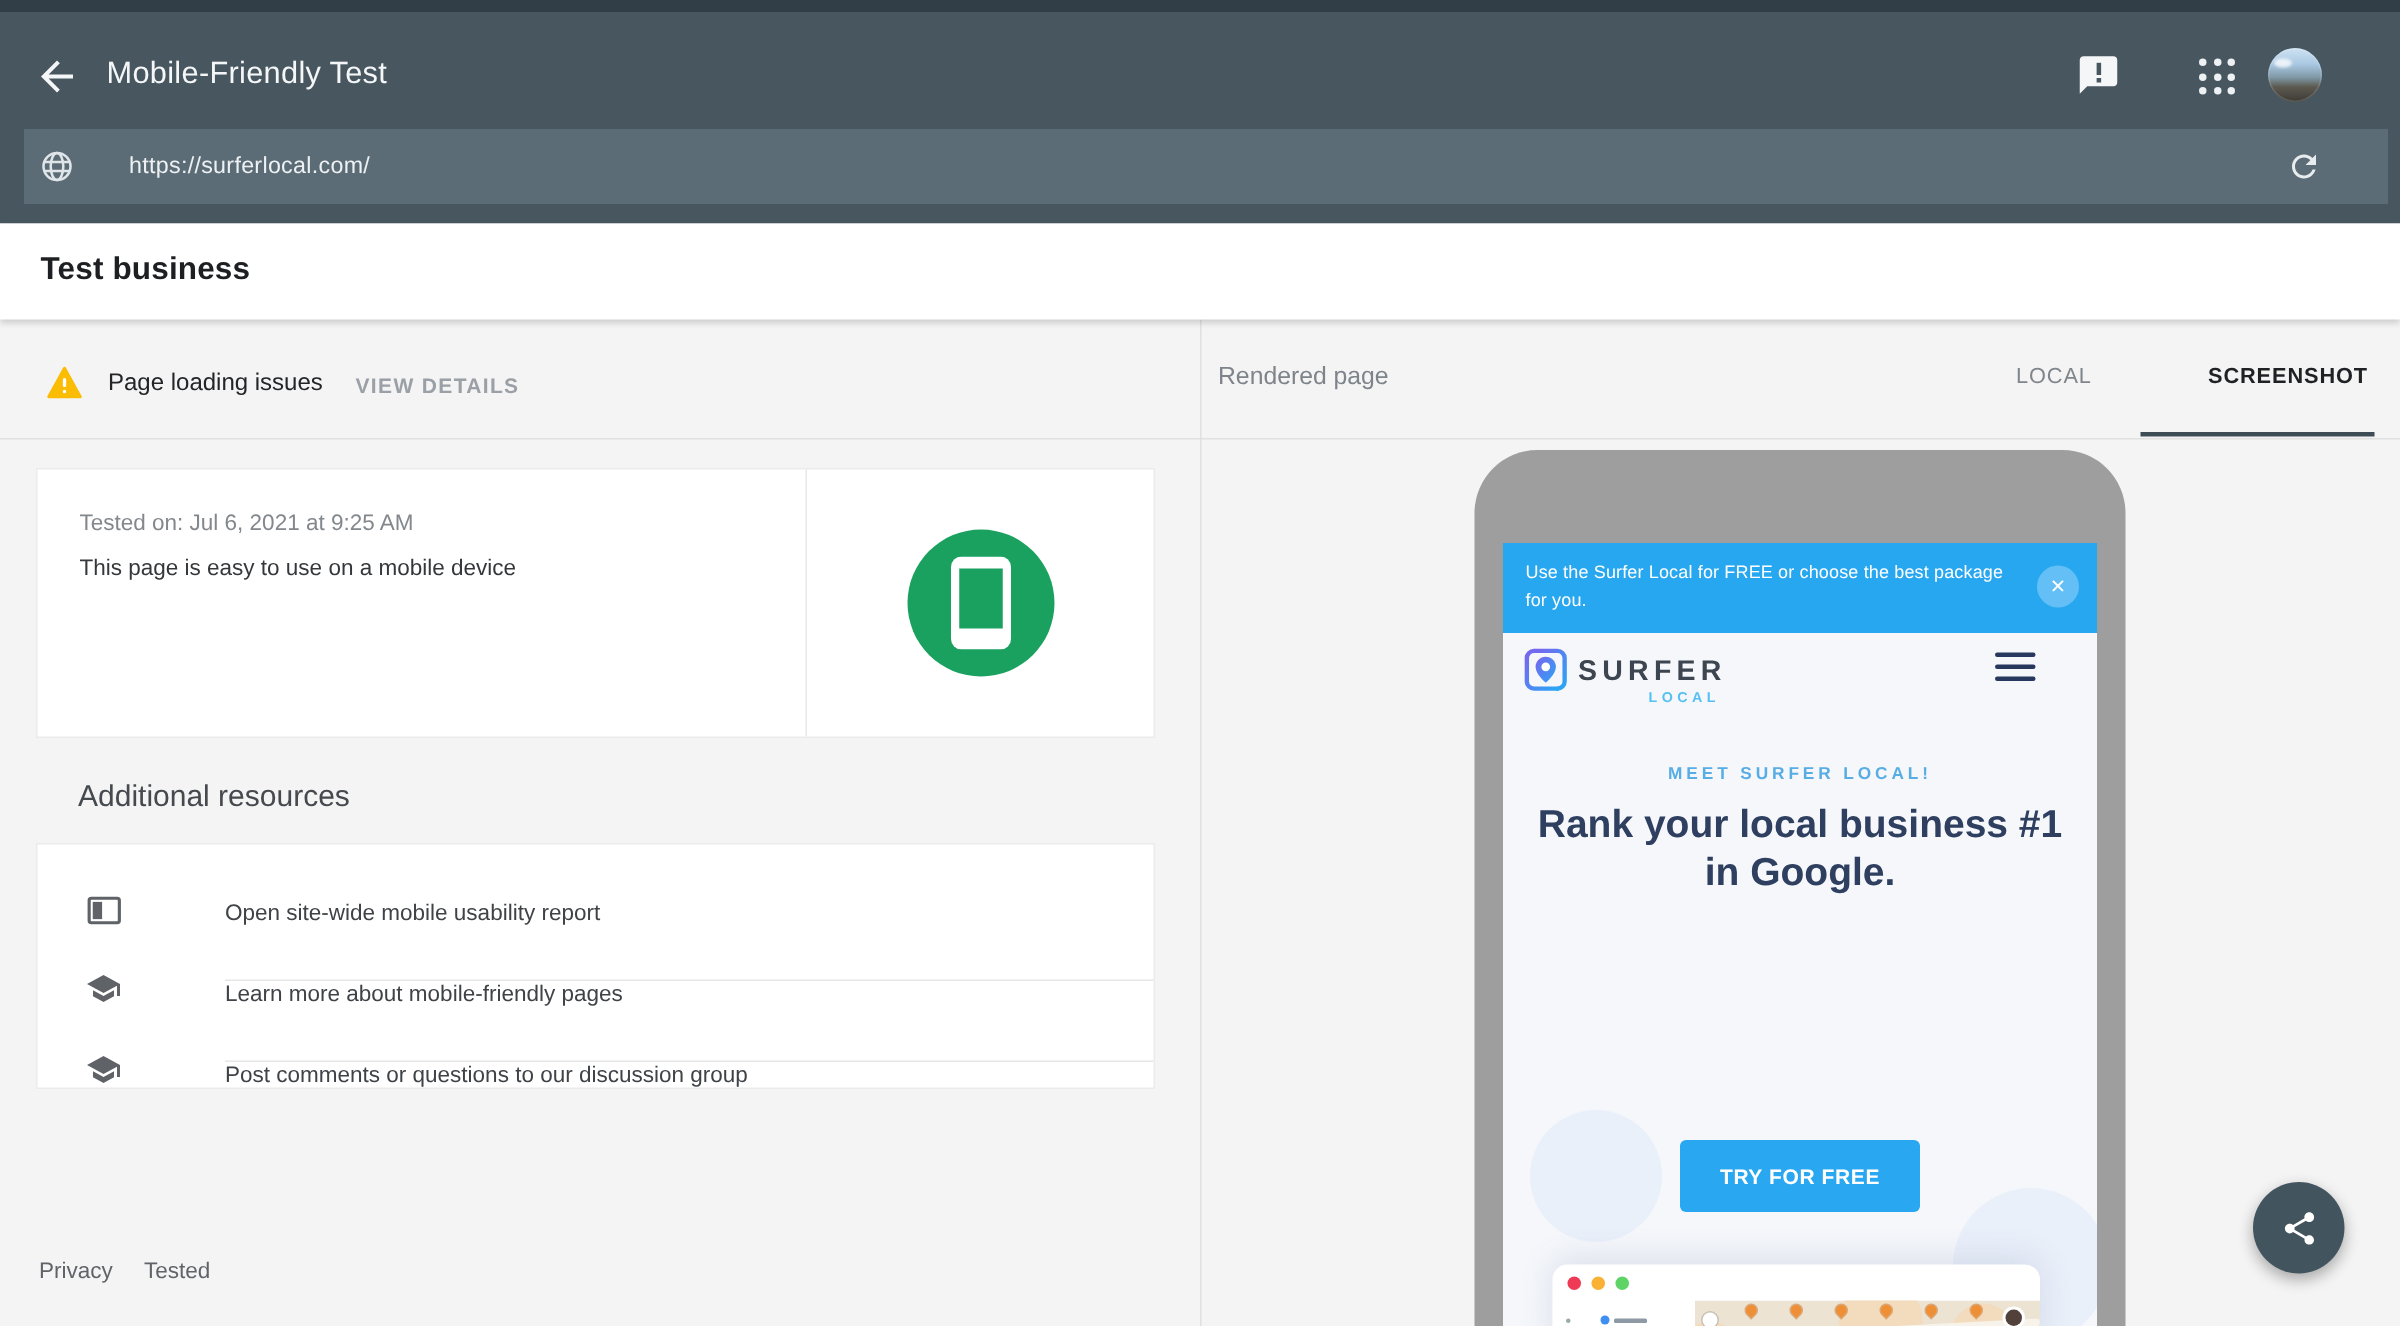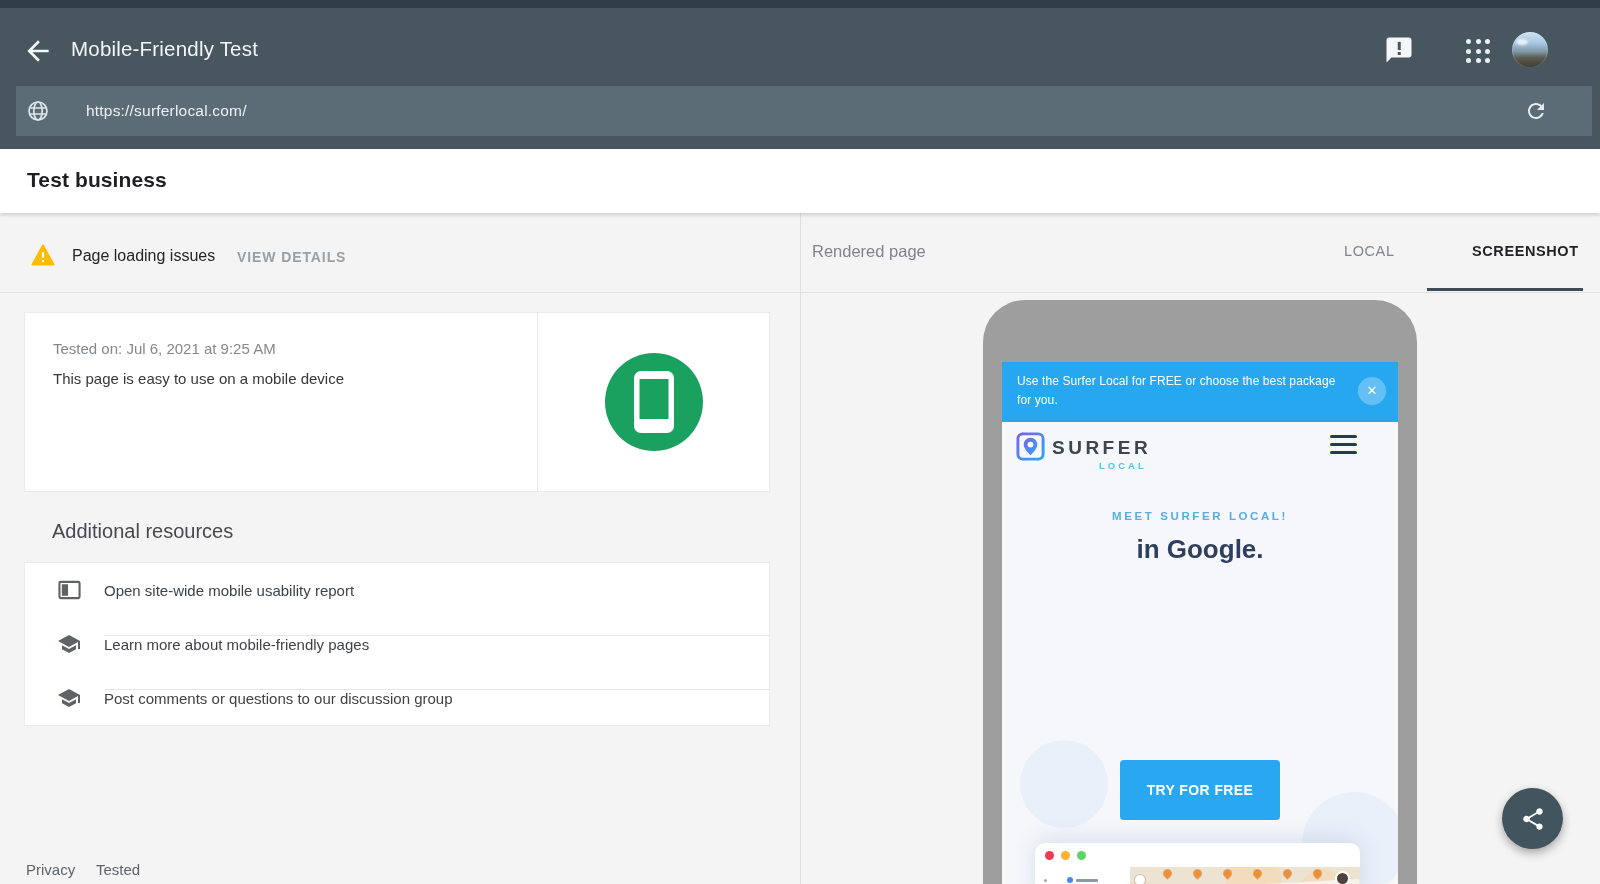--- a/index.html
+++ b/index.html
@@ -44,26 +44,26 @@
   .result-card { left:24px; top:312px; width:746px; height:180px; background:#fff; border:1px solid #ebebec; display:flex; }
   .result-main { width:512px; padding:27px 20px 0 28px; }
   .tested-on { font-size:15px; color:#83888d; }
   .verdict { margin-top:14px; font-size:30px; font-weight:700; color:#1aa15f; letter-spacing:.1px; }
   .verdict-desc { margin-top:13px; font-size:15px; color:#35383b; }
   .result-side { flex:1; border-left:1px solid #e8e8e9; display:flex; align-items:center; justify-content:center; }
   .green-badge { width:98px; height:98px; border-radius:50%; background:#1aa15f; display:flex; align-items:center; justify-content:center; }
 
   .resources-title { left:52px; top:520px; font-size:20px; color:#46494d; }
   .resources-card { left:24px; top:562px; width:746px; background:#fff; border:1px solid #ebebec; }
-  .res-row { display:flex; align-items:center; height:54px; cursor:pointer; }
+  .res-row { display:flex; align-items:flex-end; height:54px; cursor:pointer;gap:46px; }
   .res-icon { width:79px; display:flex; align-items:center; justify-content:flex-end; padding-right:23px; flex:none; }
   .res-body { flex:1; display:flex; align-items:center; font-size:15px; color:#3f4347; }
   .res-row + .res-row .res-body { border-top:1px solid #e6e6e7; }
 
-  .footer-link { top:861px; font-size:15px; color:#606469; cursor:pointer; }
+  .footer-link { top:839px; font-size:15px; color:#606469; cursor:pointer; }
   .footer-privacy { left:26px; }
   .footer-terms { left:96px; }
 
   
   .rendered-title { left:812px; top:242px; font-size:16.5px; color:#7e848a; }
   .tab { top:243px; font-size:14.5px; letter-spacing:.6px; cursor:pointer; }
   .tab-html { left:1344px; color:#80868b; }
   .tab-shot { left:1452px; color:#1f2124; font-weight:700;margin-left:20px; }
   .tab-indicator { left:1427px; top:288px; width:156px; height:3px; background:#3e4c55; }
 
@@ -80,21 +80,21 @@
   .logo-icon { position:absolute; left:13px; top:9px; width:31px; height:31px; }
   .brand { position:absolute; left:50px; top:15px; font-size:19px; font-weight:700; color:#3d4650; letter-spacing:3.5px; }
   .brand-sub { position:absolute; left:97px; top:38px; font-size:9.5px; font-weight:700; color:#55c0f2; letter-spacing:3px; }
   .hamburger { position:absolute; left:328px; top:13px; width:27px; height:19px; cursor:pointer; display:flex; flex-direction:column; justify-content:space-between; }
   .hamburger span { display:block; height:3px; border-radius:2px; background:#27375e; }
 
   .eyebrow { position:absolute; left:0; top:148px; width:100%; text-align:center; font-size:11.5px; font-weight:700; color:#58ade4; letter-spacing:2.6px; }
   .hero-h { position:absolute; left:0; top:172px; width:100%; text-align:center; font-size:26px; font-weight:700; color:#2f3f60; line-height:1.22; white-space:nowrap; }
   .hero-p { position:absolute; left:0; top:255px; width:100%; text-align:center; font-size:16.5px; color:#44536d; line-height:1.58; white-space:nowrap; }
   .hero-p a { color:#44536d; text-decoration:underline; cursor:pointer; }
-  .cta { position:absolute; left:118px; top:398px; width:160px; height:60px; background:#29a7f1; border:none; border-radius:4px;
+  .cta { position:absolute; left:118px; top:398px; width:160px; height:48px; background:#29a7f1; border:none; border-radius:4px;
          color:#fff; font-family:inherit; font-size:14px; font-weight:700; letter-spacing:.4px; cursor:pointer; }
 
   .decor1 { position:absolute; left:18px; top:378px; width:88px; height:88px; border-radius:50%; background:rgba(130,180,240,.09); }
   .decor2 { position:absolute; left:300px; top:430px; width:104px; height:104px; border-radius:50%; background:rgba(130,180,240,.09); }
 
   .mockup { position:absolute; left:33px; top:481px; width:325px; height:60px; background:#fff; border-radius:10px 10px 0 0;
             box-shadow:0 -4px 22px rgba(80,100,140,.16); }
   .dot { position:absolute; top:8px; width:9px; height:9px; border-radius:50%; }
   .dot-red { left:10px; background:#ee3a54; }
   .dot-yellow { left:26px; background:#f9b234; }
@@ -277,20 +277,21 @@
       <span class="brand-sub">LOCAL</span>
       <div class="hamburger">
           <span></span>
           <span></span>
           <span></span>
         </div>
     </div>
 
     <div class="eyebrow">MEET SURFER LOCAL!</div>
     <div class="hero-h">
+      <div>Rank your local business #1</div>
       <div>in Google.</div>
     </div>
 
     <button class="cta">TRY FOR FREE</button>
 
     <div class="mockup">
       <div class="dot dot-red"></div>
       <div class="dot dot-yellow"></div>
       <div class="dot dot-green"></div>
       <div class="mock-body">

